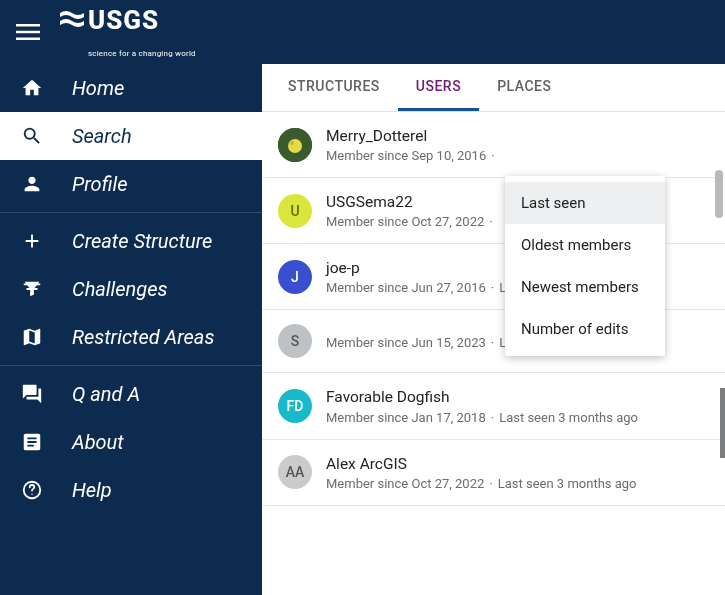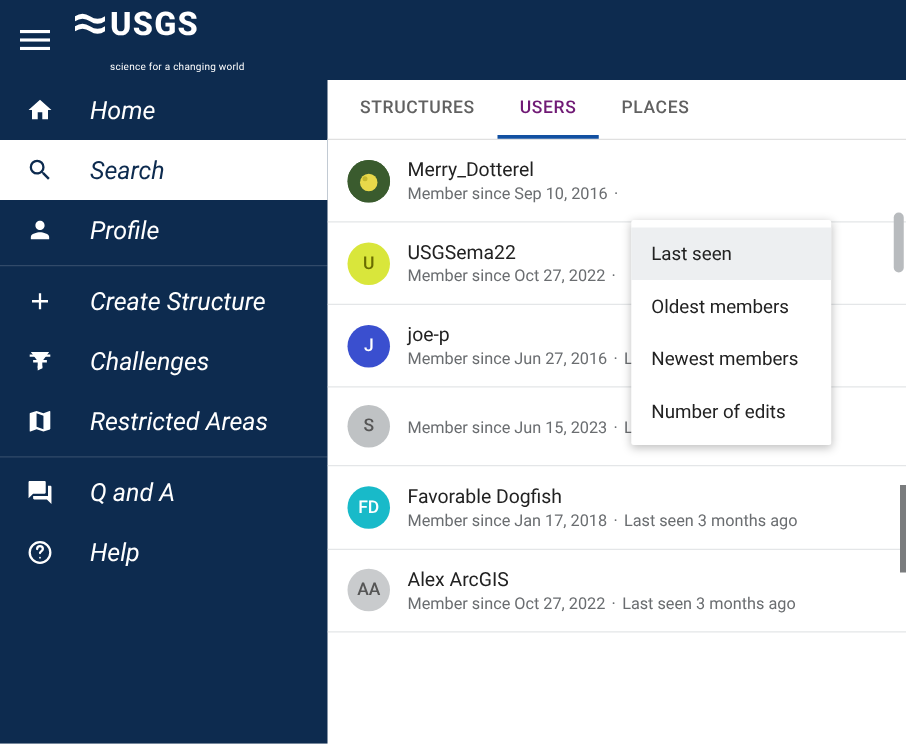--- a/index.html
+++ b/index.html
@@ -133,20 +133,28 @@
     <div class="sidebar-item">
       <span class="icon">
           <svg width="22" height="22" viewBox="0 0 24 24" fill="#fff">
             <path d="M21 6h-2v9H6v2c0 .55.45 1 1 1h11l4 4V7c0-.55-.45-1-1-1zm-4 6V3c0-.55-.45-1-1-1H3c-.55 0-1 .45-1 1v14l4-4h10c.55 0 1-.45 1-1z"></path>
           </svg>
         </span>
       <span>Q and A</span>
     </div>
     <div class="sidebar-item">
       <span class="icon">
+          <svg width="22" height="22" viewBox="0 0 24 24" fill="#fff">
+            <path d="M19 3H5c-1.1 0-2 .9-2 2v14c0 1.1.9 2 2 2h14c1.1 0 2-.9 2-2V5c0-1.1-.9-2-2-2zM7 7h10v2H7zm0 4h10v2H7zm0 4h7v2H7z"></path>
+          </svg>
+        </span>
+      <span>About</span>
+    </div>
+    <div class="sidebar-item">
+      <span class="icon">
           <svg width="22" height="22" viewBox="0 0 24 24" fill="none" stroke="#fff" stroke-width="2">
             <circle cx="12" cy="12" r="9"></circle>
             <path d="M9.5 9a2.5 2.5 0 115 0c0 1.5-2.5 2-2.5 3.5" stroke-linecap="round"></path>
             <circle cx="12" cy="16.5" r="0.8" fill="#fff" stroke="none"></circle>
           </svg>
         </span>
       <span>Help</span>
     </div>
   </div>
 

